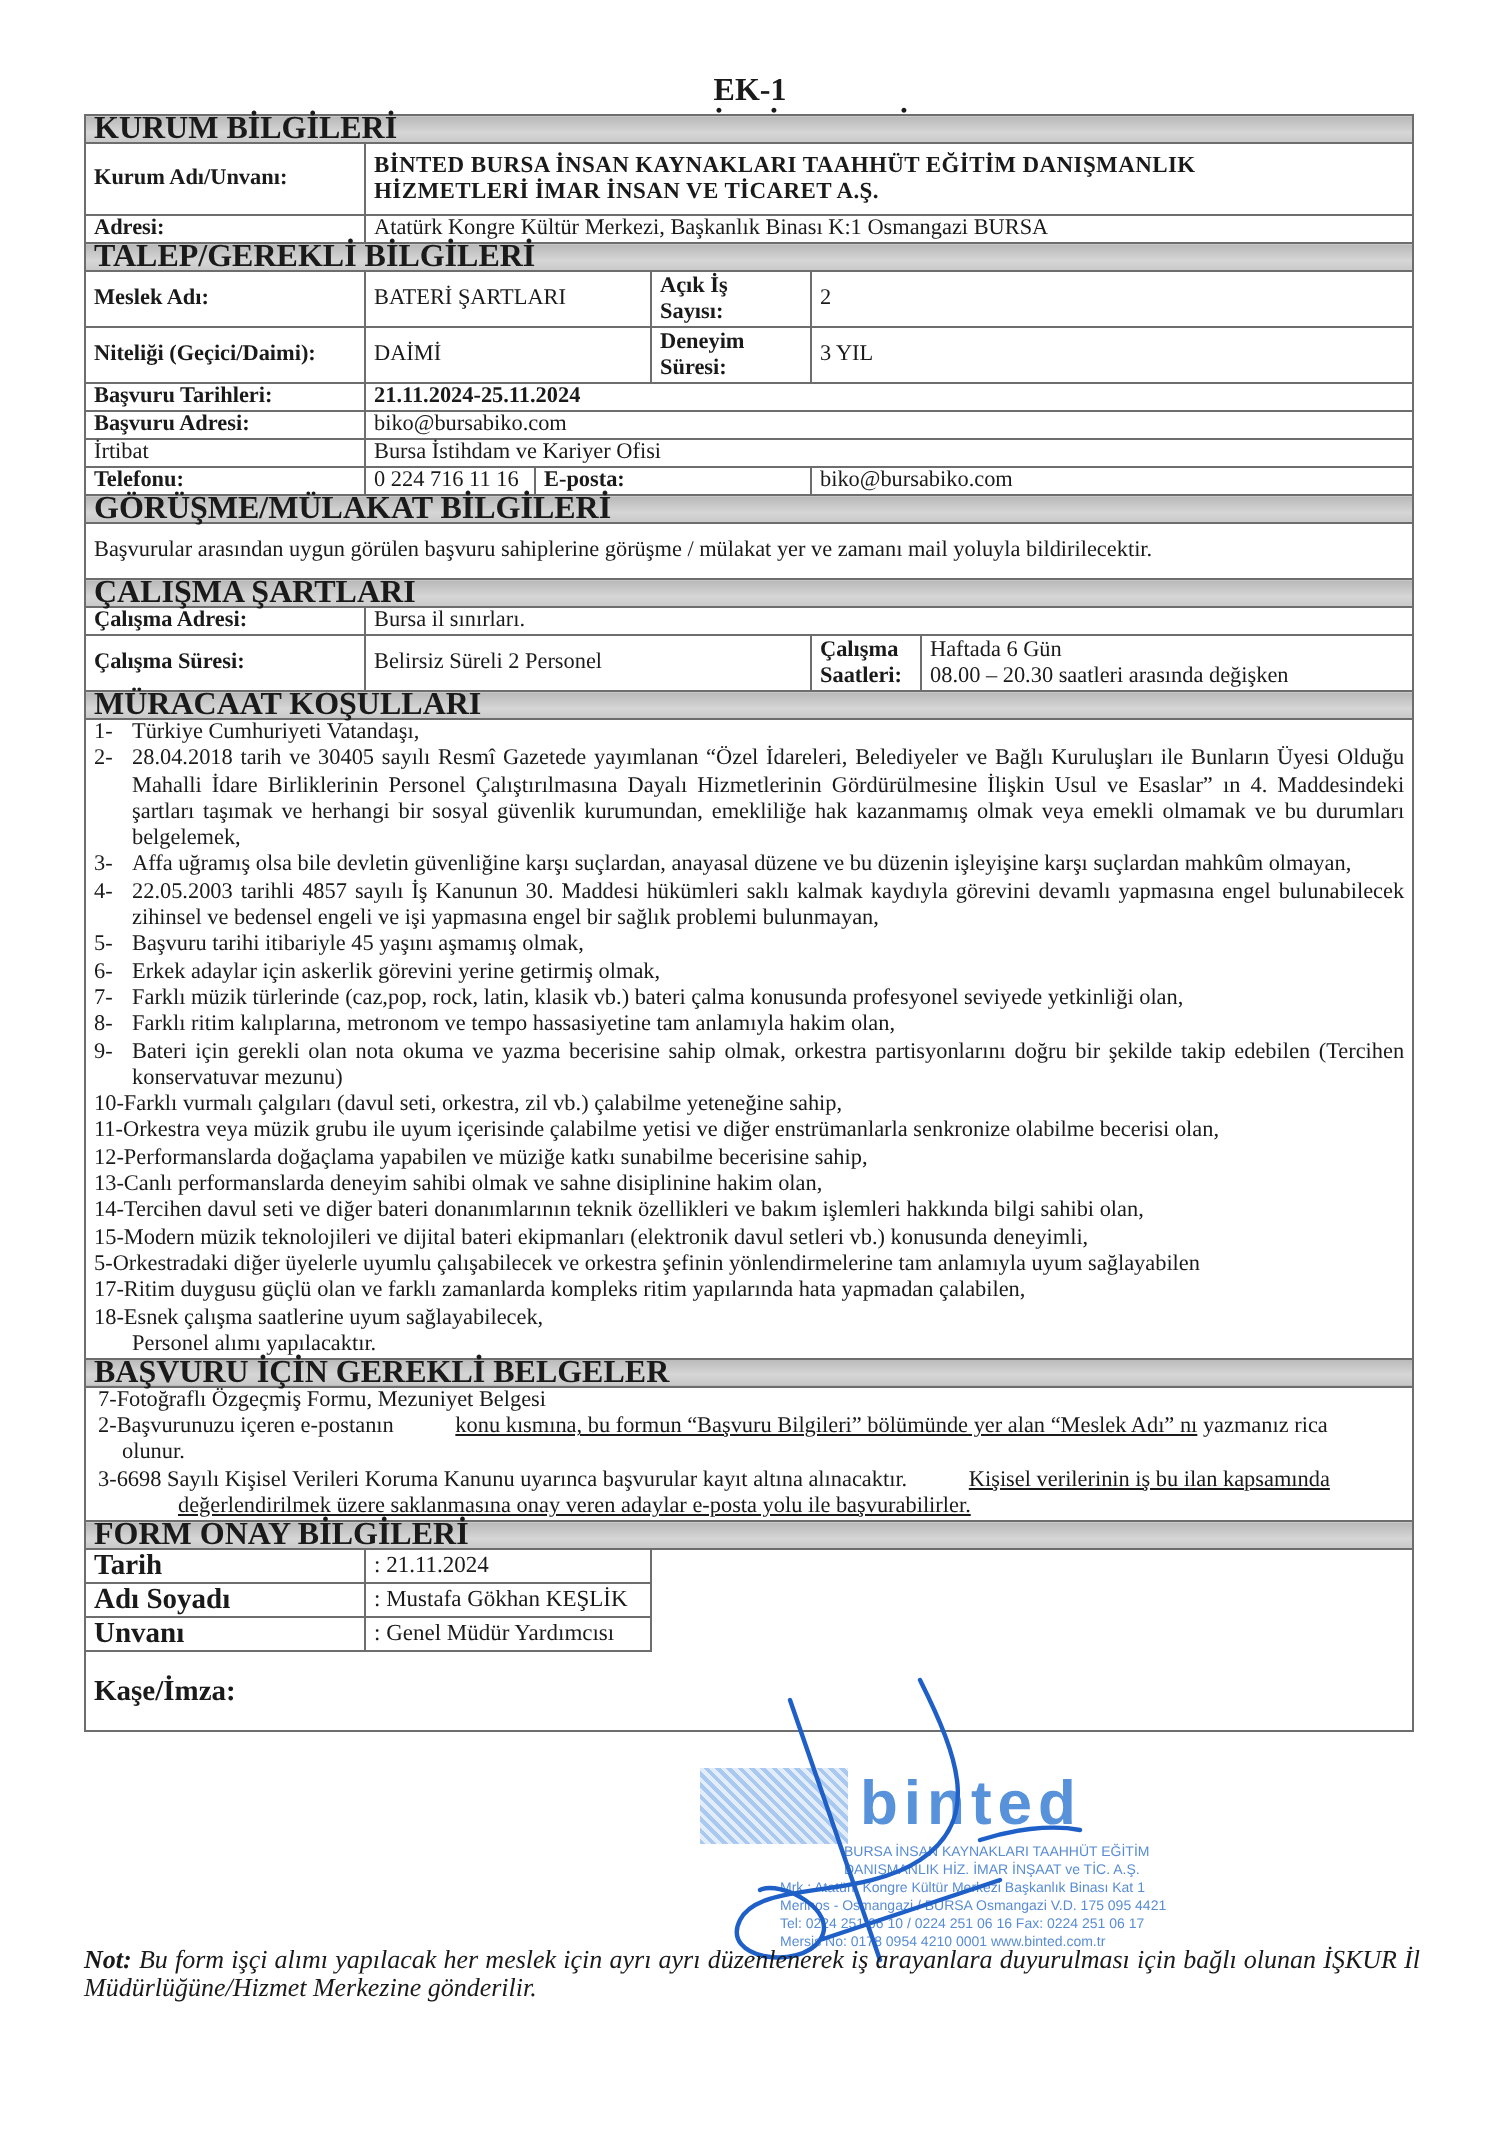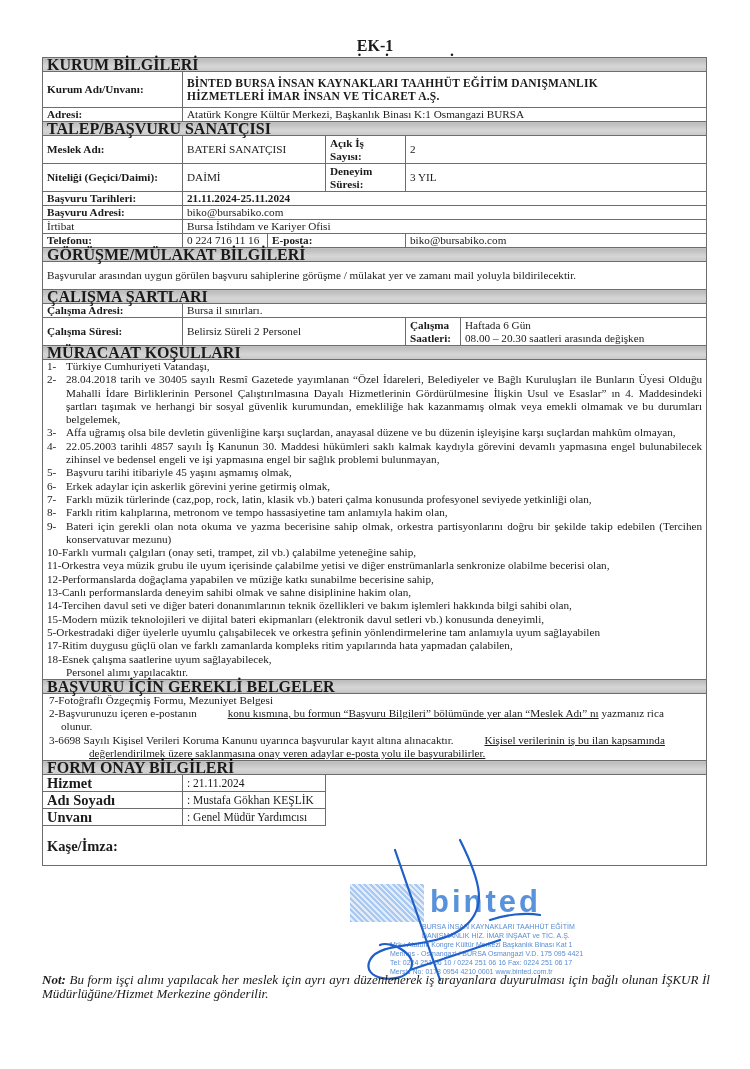--- a/index.html
+++ b/index.html
@@ -71,25 +71,25 @@
         <div>BİNTED BURSA İNSAN KAYNAKLARI TAAHHÜT EĞİTİM DANIŞMANLIK</div>
         <div>HİZMETLERİ İMAR İNSAN VE TİCARET A.Ş.</div>
       </td>
     </tr>
     <tr>
       <td class="lbl">Adresi:</td>
       <td colspan="5">Atatürk Kongre Kültür Merkezi, Başkanlık Binası K:1 Osmangazi BURSA</td>
     </tr>
 
     <tr class="sec">
-      <td colspan="6">TALEP/BAŞVURU SANATÇISI</td>
+      <td colspan="6">TALEP/GEREKLİ BİLGİLERİ</td>
     </tr>
     <tr style="height:28px">
       <td class="lbl">Meslek Adı:</td>
-      <td colspan="2">BATERİ SANATÇISI</td>
+      <td colspan="2">BATERİ ŞARTLARI</td>
       <td class="lbl" style="width:0">
         <div>Açık İş</div>
         <div>Sayısı:</div>
       </td>
       <td colspan="2">2</td>
     </tr>
     <tr style="height:28px">
       <td class="lbl">Niteliği (Geçici/Daimi):</td>
       <td colspan="2">DAİMİ</td>
       <td class="lbl">
@@ -181,21 +181,21 @@
               <div class="list-item">
                 <span class="list-num w1">8-</span>
                 <span class="list-text">Farklı ritim kalıplarına, metronom ve tempo hassasiyetine tam anlamıyla hakim olan,</span>
               </div>
               <div class="list-item">
                 <span class="list-num w1">9-</span>
                 <span class="list-text">Bateri için gerekli olan nota okuma ve yazma becerisine sahip olmak, orkestra partisyonlarını doğru bir şekilde takip edebilen (Tercihen konservatuvar mezunu)</span>
               </div>
               <div class="list-item">
                 <span class="list-num w2">10-</span>
-                <span class="list-text">Farklı vurmalı çalgıları (onay seti, trampet, zil vb.) çalabilme yeteneğine sahip,</span>
+                <span class="list-text">Farklı vurmalı çalgıları (davul seti, orkestra, zil vb.) çalabilme yeteneğine sahip,</span>
               </div>
               <div class="list-item">
                 <span class="list-num w2">11-</span>
                 <span class="list-text">Orkestra veya müzik grubu ile uyum içerisinde çalabilme yetisi ve diğer enstrümanlarla senkronize olabilme becerisi olan,</span>
               </div>
               <div class="list-item">
                 <span class="list-num w2">12-</span>
                 <span class="list-text">Performanslarda doğaçlama yapabilen ve müziğe katkı sunabilme becerisine sahip,</span>
               </div>
               <div class="list-item">
@@ -241,21 +241,21 @@
           <span>3-6698 Sayılı Kişisel Verileri Koruma Kanunu uyarınca başvurular kayıt altına alınacaktır. </span><u>Kişisel verilerinin iş bu ilan kapsamında</u>
           <div class="cont"><u>değerlendirilmek üzere saklanmasına onay veren adaylar e-posta yolu ile başvurabilirler.</u></div>
         </div>
       </td>
     </tr>
 
     <tr class="sec">
       <td colspan="6">FORM ONAY BİLGİLERİ</td>
     </tr>
     <tr class="approve">
-      <td class="albl" style="width:auto">Hizmet</td>
+      <td class="albl" style="width:auto">Tarih</td>
       <td colspan="2">: 21.11.2024</td>
       <td colspan="3" rowspan="4" style="border-left:none"></td>
     </tr>
     <tr class="approve">
       <td class="albl">Adı Soyadı</td>
       <td colspan="2">: Mustafa Gökhan KEŞLİK</td>
     </tr>
     <tr class="approve">
       <td class="albl">Unvanı</td>
       <td colspan="2">: Genel Müdür Yardımcısı</td>

